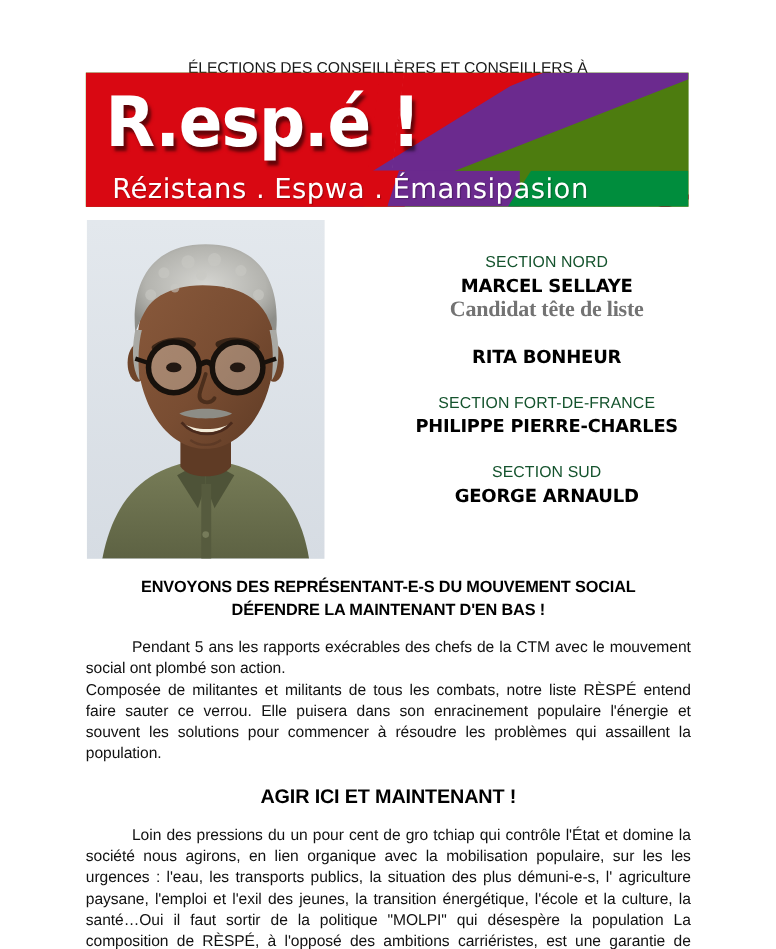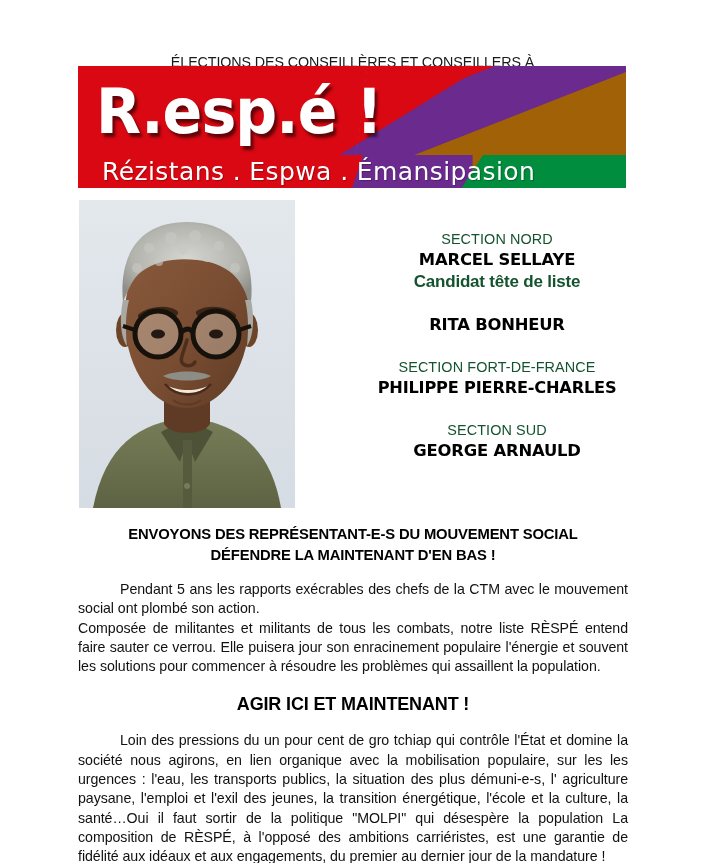--- a/index.html
+++ b/index.html
@@ -31,21 +31,21 @@
   }
 
   
   .banner {
     position: absolute;
     left: 78px;
     top: 66px;
     width: 548px;
     height: 122px;
     overflow: hidden;
-    background: #a16207;
+    background: #4d7c0f;
   }
   .banner .red-base {
     position: absolute;
     left: 0; top: 0;
     width: 100%; height: 100%;
     background: #d90812;
     clip-path: polygon(0 0, 79% 0, 50% 100%, 0 100%);
   }
   .banner .purple-wedge {
     position: absolute;
@@ -172,26 +172,26 @@
   }
   .cand-name {
     font-family: "DejaVu Sans", sans-serif;
     font-size: 16.4px;
     line-height: 22px;
     font-weight: bold;
     letter-spacing: -0.2px;
     color: #000000;
   }
   .cand-role {
-    font-family: Liberation Sans, sans-serif;
-    font-size: 17px;
+    font-family: Liberation Serif, serif;
+    font-size: 20px;
     line-height: 21px;
     font-weight: bold;
     letter-spacing: -0.2px;
-    color: #14532d;
+    color: #737373;
   }
   .cand-block.fdf .cand-name { font-size: 16.2px; }
 
   
   .body-wrap {
     position: absolute;
     left: 78px;
     top: 524px;
     width: 550px;
   }
@@ -353,18 +353,18 @@
 </div>
 
 <div class="body-wrap">
   <div class="headline">
     <div>ENVOYONS DES REPRÉSENTANT-E-S DU MOUVEMENT SOCIAL</div>
     <div>DÉFENDRE LA MAINTENANT D'EN BAS !</div>
   </div>
 
   <p class="para"><span class="indent"></span><span>Pendant 5 ans les rapports exécrables des chefs de la CTM avec le mouvement social ont plombé son action.</span></p>
 
-  <p class="para">Composée de militantes et militants de tous les combats, notre liste RÈSPÉ entend faire sauter ce verrou. Elle puisera jour son enracinement populaire l'énergie et souvent les solutions pour commencer à résoudre les problèmes qui assaillent la population.</p>
+  <p class="para">Composée de militantes et militants de tous les combats, notre liste RÈSPÉ entend faire sauter ce verrou. Elle puisera dans son enracinement populaire l'énergie et souvent les solutions pour commencer à résoudre les problèmes qui assaillent la population.</p>
 
   <div class="subhead">AGIR ICI ET MAINTENANT !</div>
 
   <p class="para"><span class="indent"></span><span>Loin des pressions du un pour cent de gro tchiap qui contrôle l'État et domine la société nous agirons, en lien organique avec la mobilisation populaire, sur les les urgences  : l'eau, les transports publics, la situation des plus démuni-e-s, l' agriculture paysane, l'emploi et l'exil des jeunes, la transition énergétique, l'école et la culture, la santé…Oui il faut sortir de la politique "MOLPI" qui désespère la population La composition de RÈSPÉ, à l'opposé des ambitions carriéristes, est une garantie de fidélité aux idéaux et aux engagements, du premier au dernier jour de la mandature !</span></p>
 </div>
 
 </body></html>

